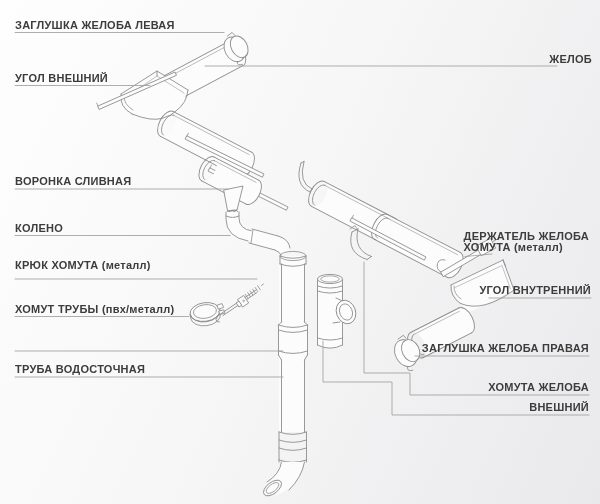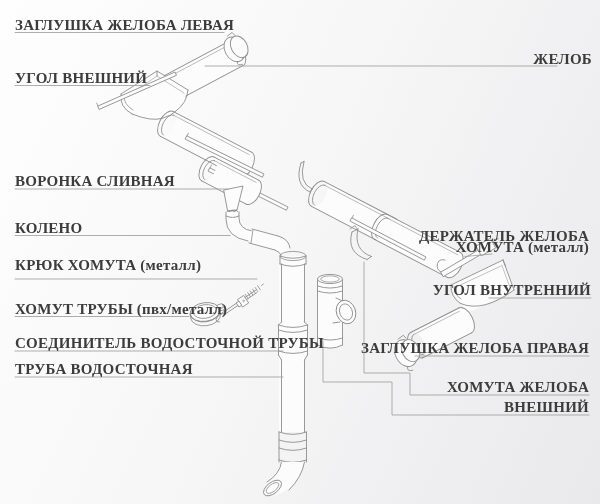--- a/index.html
+++ b/index.html
@@ -6,24 +6,24 @@
   body{
     width:600px;height:504px;overflow:hidden;
     font-family:"Liberation Sans","DejaVu Sans",sans-serif;
     background:linear-gradient(115deg,#fefefe 0%,#f7f7f8 45%,#e9e9eb 100%);
     position:relative;
   }
   #stage{position:relative;width:600px;height:504px;}
   #art{position:absolute;left:0;top:0;}
   .lbl{
     position:absolute;
-    font-size:15px;font-weight:bold;letter-spacing:.25px;
-    color:#3c3c3c;white-space:nowrap;line-height:10.5px;font-family:Liberation Serif, serif;
+    font-size:11px;font-weight:bold;letter-spacing:.25px;
+    color:#3c3c3c;white-space:nowrap;line-height:10.5px;
   }
-  .lbl.right{text-align:right;}
+  .lbl.right{}
 </style>
 </head>
 <body>
 
 <div id="stage">
   <svg id="art" width="600" height="504" viewBox="0 0 600 504">
       <g></g>
       <g transform="translate(171 88) rotate(-28)">
         <path d="M0,-14 L74,-14 A7.700000000000001,14 0 0 1 74,14 L0,14 A7.700000000000001,14 0 0 0 0,-14 Z" fill="#fcfcfd" stroke="none" stroke-width="0.9" stroke-linecap="round" stroke-linejoin="round"></path>
         <path d="M0,-14 L74,-14" fill="none" stroke="#8d8d8d" stroke-width="0.9" stroke-linecap="round" stroke-linejoin="round"></path>
@@ -259,21 +259,20 @@
         <path d="M323,341 L323,382 L392,382 L392,415 L589,415" fill="none" stroke="#9f9f9f" stroke-width="0.85" stroke-linecap="round" stroke-linejoin="round"></path>
       </g>
     </svg>
 
   <div class="lbl" style="left:15px;top:20px">ЗАГЛУШКА ЖЕЛОБА ЛЕВАЯ</div>
   <div class="lbl" style="left:15px;top:73px">УГОЛ ВНЕШНИЙ</div>
   <div class="lbl" style="left:15px;top:176px">ВОРОНКА СЛИВНАЯ</div>
   <div class="lbl" style="left:15px;top:223px">КОЛЕНО</div>
   <div class="lbl" style="left:15px;top:260px">КРЮК ХОМУТА (металл)</div>
   <div class="lbl" style="left:15px;top:304px">ХОМУТ ТРУБЫ (пвх/металл)</div>
-  <div class="lbl" style="left:15px;top:338px">СОЕДИНИТЕЛЬ ВОДОСТОЧНОЙ ТРУБЫ</div>
   <div class="lbl" style="left:15px;top:364px">ТРУБА ВОДОСТОЧНАЯ</div>
 
   <div class="lbl right" style="right:8px;top:54px">ЖЕЛОБ</div>
   <div class="lbl right" style="right:11px;top:231px">
     <span>ДЕРЖАТЕЛЬ ЖЕЛОБА</span><br>
     <span>ХОМУТА (металл)</span>
   </div>
   <div class="lbl right" style="right:9px;top:285px">УГОЛ ВНУТРЕННИЙ</div>
   <div class="lbl right" style="right:11px;top:343px">ЗАГЛУШКА ЖЕЛОБА ПРАВАЯ</div>
   <div class="lbl right" style="right:11px;top:382px">ХОМУТА ЖЕЛОБА</div>

